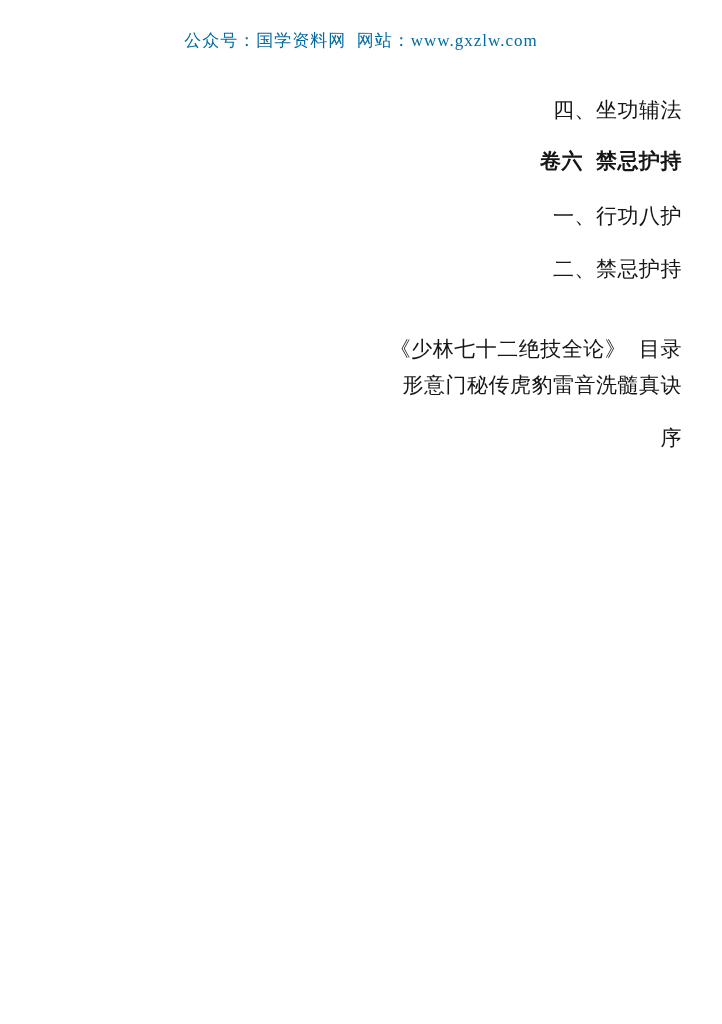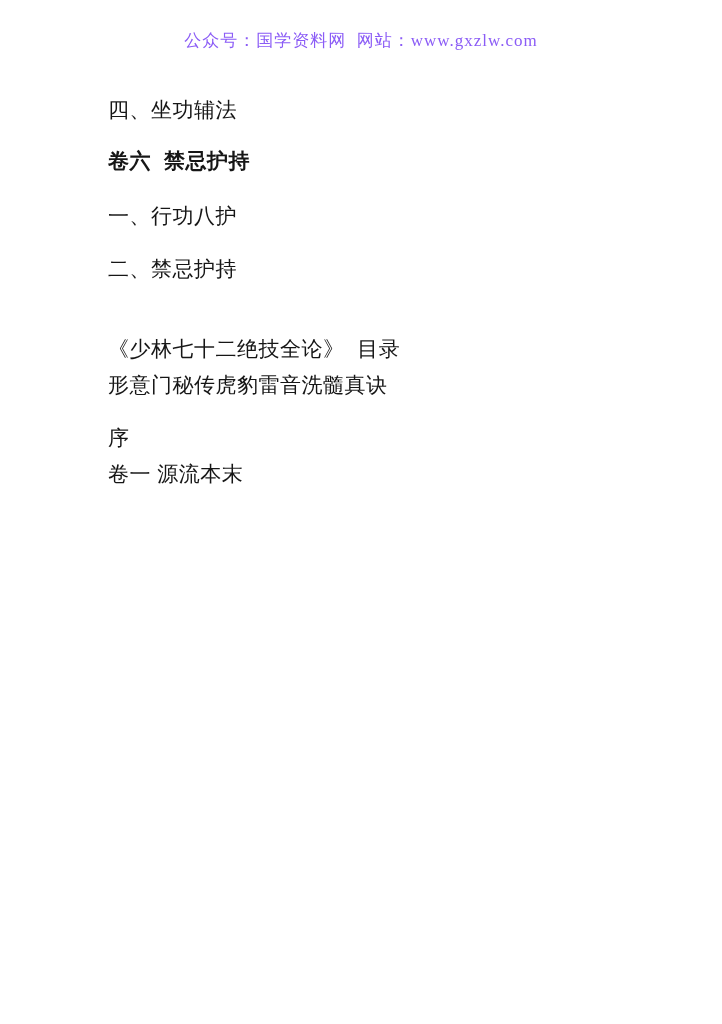--- a/index.html
+++ b/index.html
@@ -24,20 +24,21 @@
     font-size: 17px;
     letter-spacing: 1px;
     white-space: pre;
   }
   .content {
     margin-top: 45px;
     padding-left: 108px;
     padding-right: 40px;
     font-size: 21px;
     color: #161616;
+    text-align: right;
   }
   .line {
     line-height: 26px;
     margin-bottom: 27px;
     white-space: pre;
     letter-spacing: 0.5px;
   }
   .line.bold {
     font-weight: bold;
     font-family: Liberation Mono, monospace;
@@ -46,24 +47,23 @@
     margin-bottom: 10px;
   }
   .line.gap-before {
     padding-top: 27px;
   }
 </style>
 </head>
 <body>
 
 <div class="page">
-  <div class="watermark-header" style="color: #8b5cf6;">公众号：国学资料网  网站：www.gxzlw.com</div>
+  <div class="watermark-header" style="color: #0369a1;">公众号：国学资料网  网站：www.gxzlw.com</div>
   <div class="content" style="color: rgb(22, 22, 22);">
       <div class="line">四、坐功辅法</div>
       <div class="line bold">卷六 禁忌护持</div>
       <div class="line">一、行功八护</div>
       <div class="line">二、禁忌护持</div>
       <div class="line tight gap-before">《少林七十二绝技全论》  目录</div>
       <div class="line">形意门秘传虎豹雷音洗髓真诀</div>
       <div class="line tight">序</div>
-      <div class="line tight">卷一 源流本末</div>
     </div>
 </div>
 
 </body></html>

